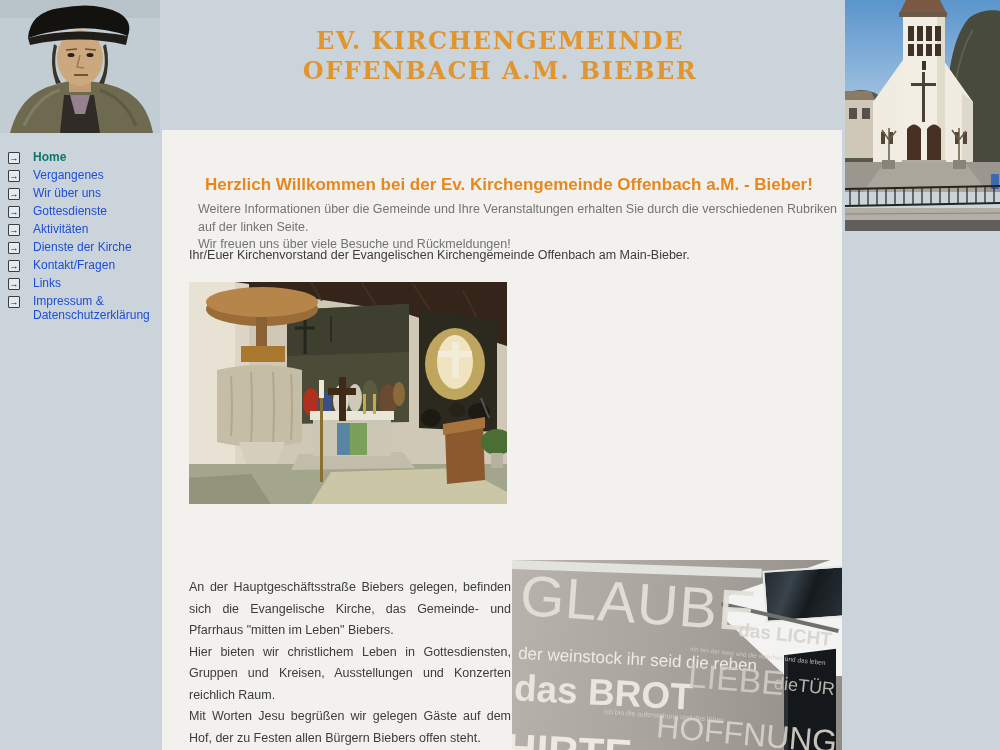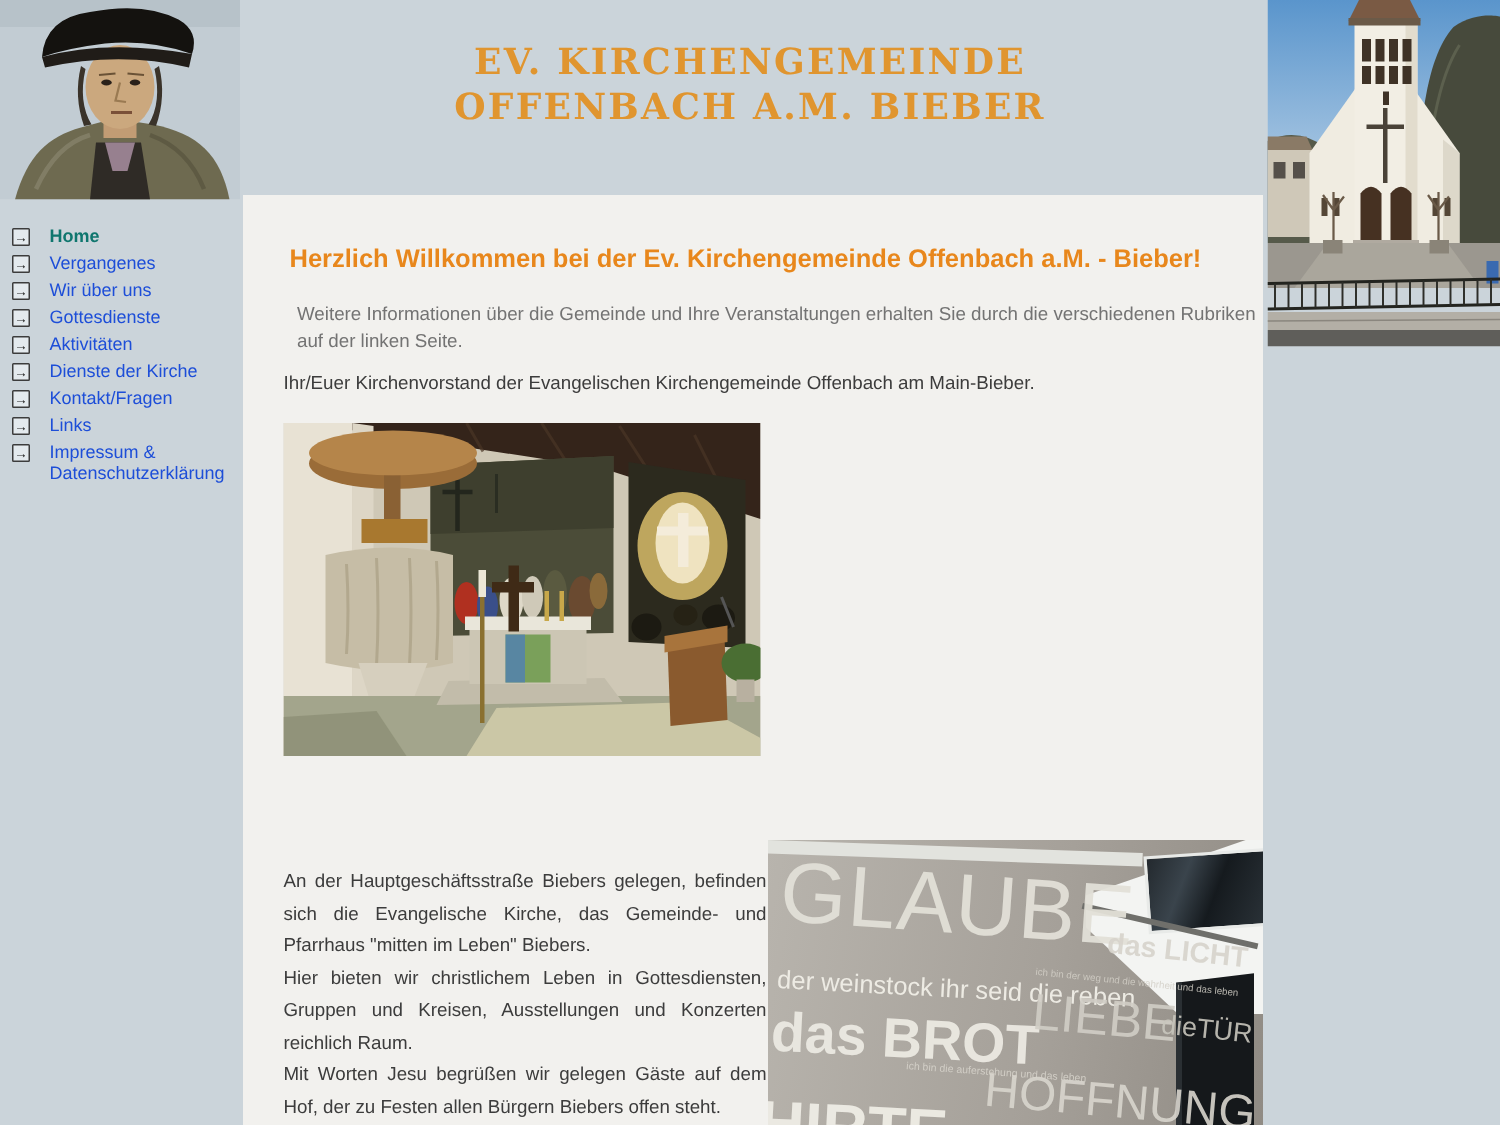--- a/index.html
+++ b/index.html
@@ -24,21 +24,21 @@
     background:#e4eaee; margin-top:2px;
   }
   .nav-label { margin-left:13px; font-size:12px; line-height:14px; color:#1d4ed8; max-width:122px; }
   .nav-item.active .nav-label { color:#0f766e; font-weight:bold; }
   
   .content {
     position:absolute; left:162px; top:130px; width:680px; height:620px;
     background:#f2f1ee; overflow:hidden;
   }
   .welcome-heading {
-    position:absolute; left:27px; top:29px; margin:4px; width:640px;
+    position:absolute; left:27px; top:29px; margin:16px; width:640px;
     font-size:17px; font-weight:bold; color:#e8871c;
   }
   .intro-p1 { position:absolute; left:36px; top:71px; width:645px;
     font-size:12.5px; line-height:17.5px; color:#737373; }
   .intro-p2 { position:absolute; left:27px; top:117px; width:645px;
     font-size:12.5px; line-height:17.5px; color:#3c3c3c; }
   .interior-photo { position:absolute; left:27px; top:152px; display:block; }
   .section-heading {
     position:absolute; left:27px; top:406px; margin:0; width:620px;
     font-size:16px; font-weight:bold; color:#e8871c;
@@ -229,20 +229,21 @@
       <span class="nav-label">Impressum &amp; Datenschutzerklärung</span>
     </div>
   </nav>
 
   <main class="content">
 
     <h1 class="welcome-heading">Herzlich Willkommen bei der Ev. Kirchengemeinde Offenbach  a.M. - Bieber!</h1>
 
     <div class="intro-p1">
       <div>Weitere Informationen über die Gemeinde und Ihre Veranstaltungen erhalten Sie durch die verschiedenen Rubriken auf der linken Seite.</div>
+      <div>Wir freuen uns über viele Besuche und Rückmeldungen!</div>
     </div>
 
     <div class="intro-p2">Ihr/Euer Kirchenvorstand der Evangelischen Kirchengemeinde Offenbach am Main-Bieber.</div>
 
     <svg class="interior-photo" width="318" height="222" viewBox="0 0 318 222">
       <rect width="318" height="222" fill="#cfc8b6"></rect>
       <polygon points="40,0 318,0 318,64 212,30 82,10 40,4" fill="#34241a"></polygon>
       <g stroke="#4a3626" stroke-width="2" opacity=".7">
         <line x1="122" y1="0" x2="133" y2="19"></line>
         <line x1="172" y1="0" x2="188" y2="25"></line>

